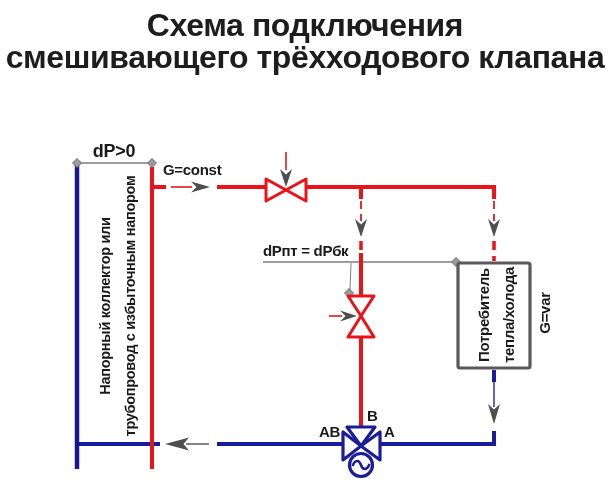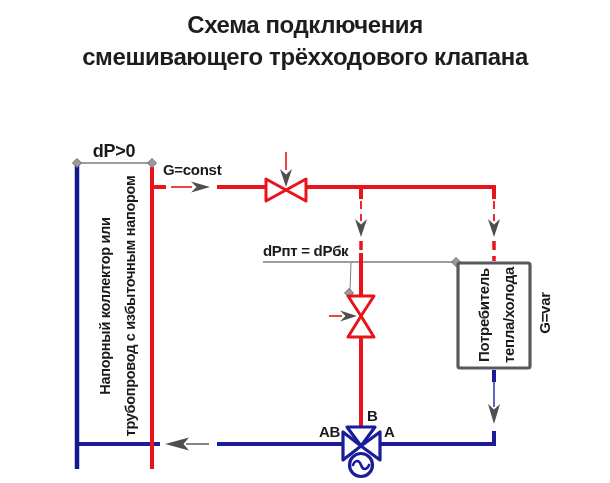--- a/index.html
+++ b/index.html
@@ -1,19 +1,19 @@
 <!DOCTYPE html>
 <html><head>
 <meta charset="utf-8">
 <style>
   html,body{margin:0;padding:0;background:#ffffff;}
   #page{position:relative;width:610px;height:483px;background:#ffffff;overflow:hidden;
         font-family:"Liberation Sans","DejaVu Sans",sans-serif;}
   #title{position:absolute;top:9px;left:0;width:610px;text-align:center;
-         color:#1d1d1d;font-size:24px;font-weight:bold;line-height:32px;letter-spacing:-0.4px;}
+         color:#1d1d1d;font-size:32px;font-weight:bold;line-height:32px;letter-spacing:-0.4px;}
   #diagram{position:absolute;top:0;left:0;}
   .lbl{font-family:"Liberation Sans","DejaVu Sans",sans-serif;font-weight:bold;fill:#1a1a1a;letter-spacing:-0.3px;}
 </style>
 </head>
 <body>
 
 <div id="page">
 
   <div id="title">
     <div>Схема подключения</div>

